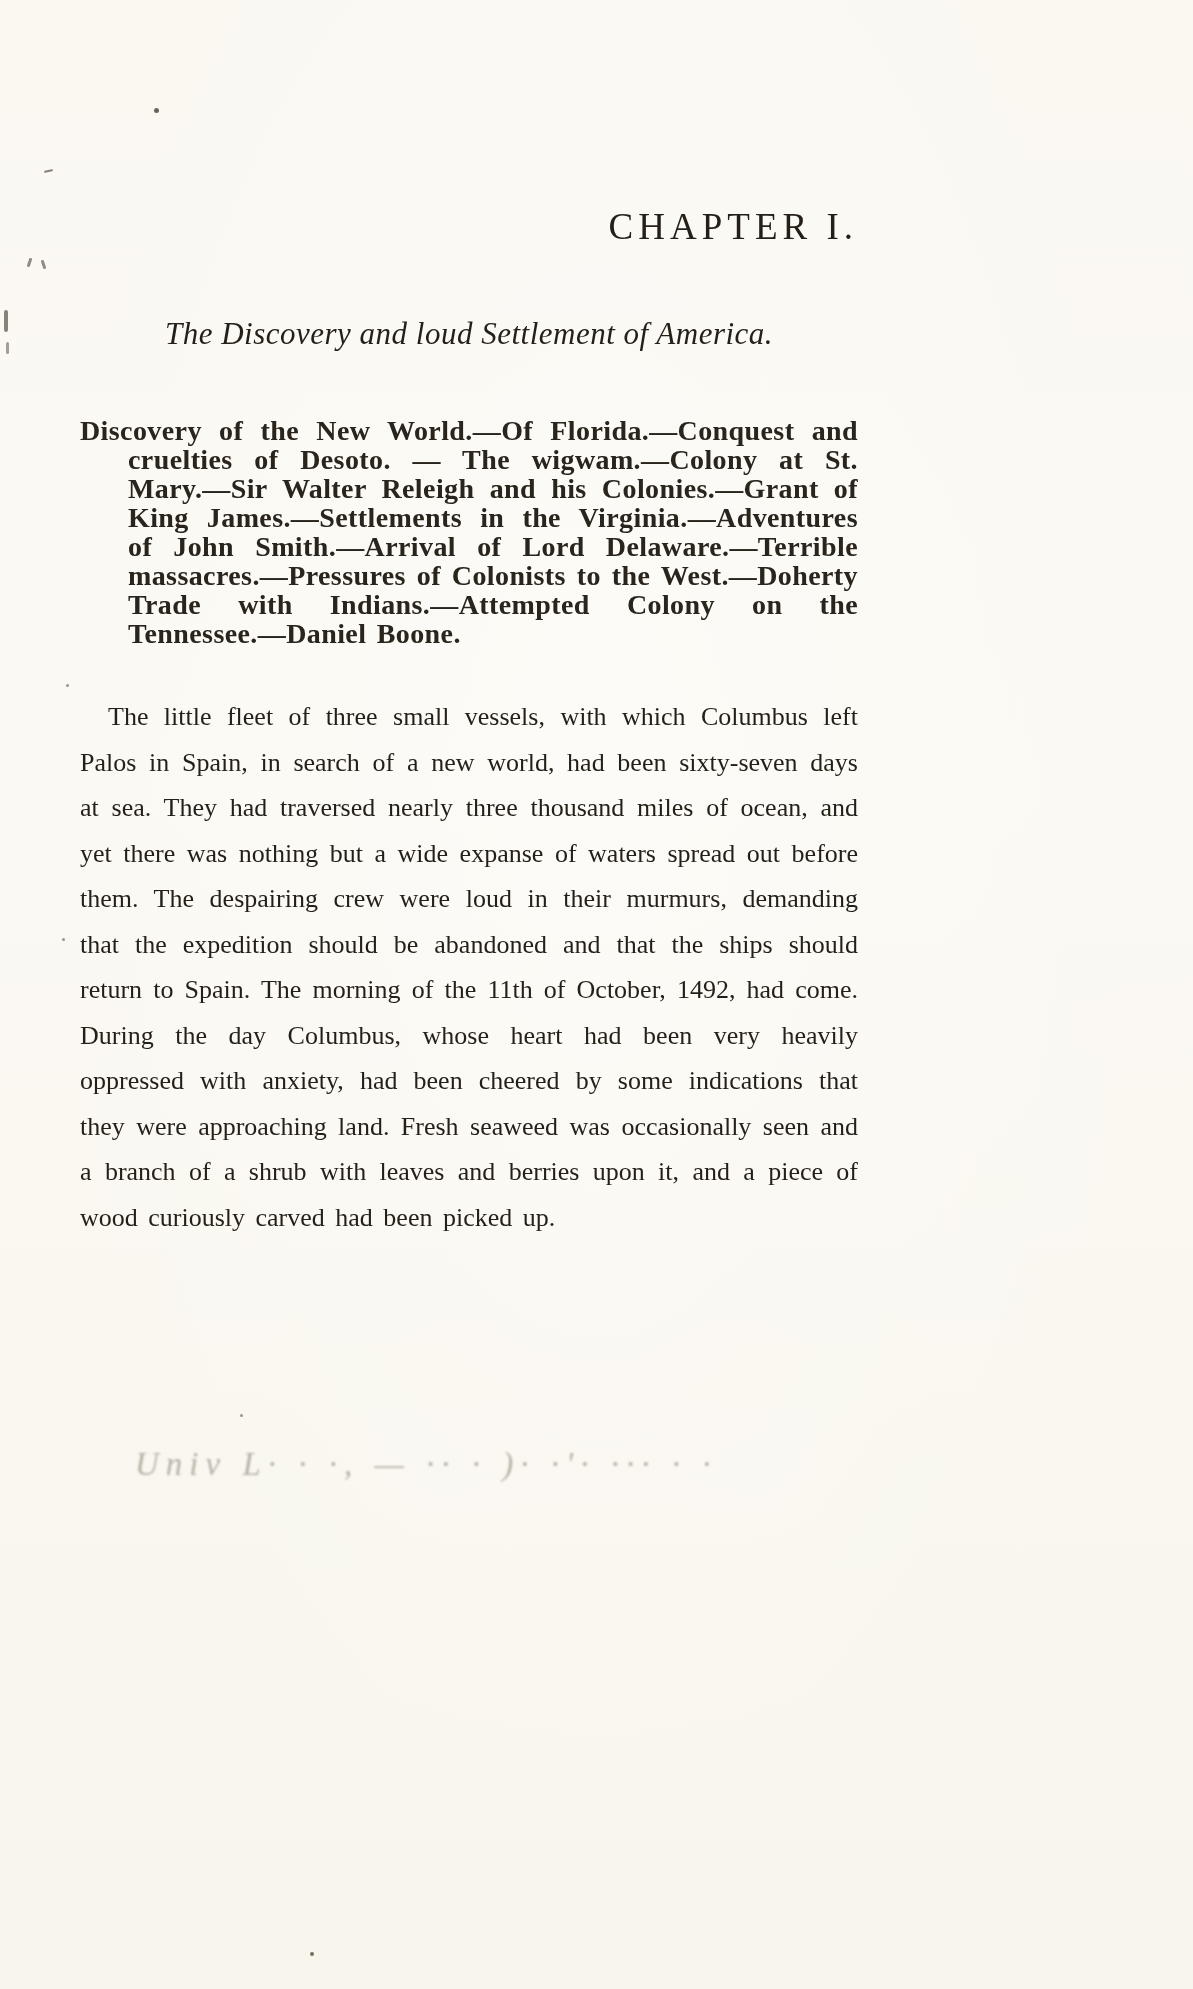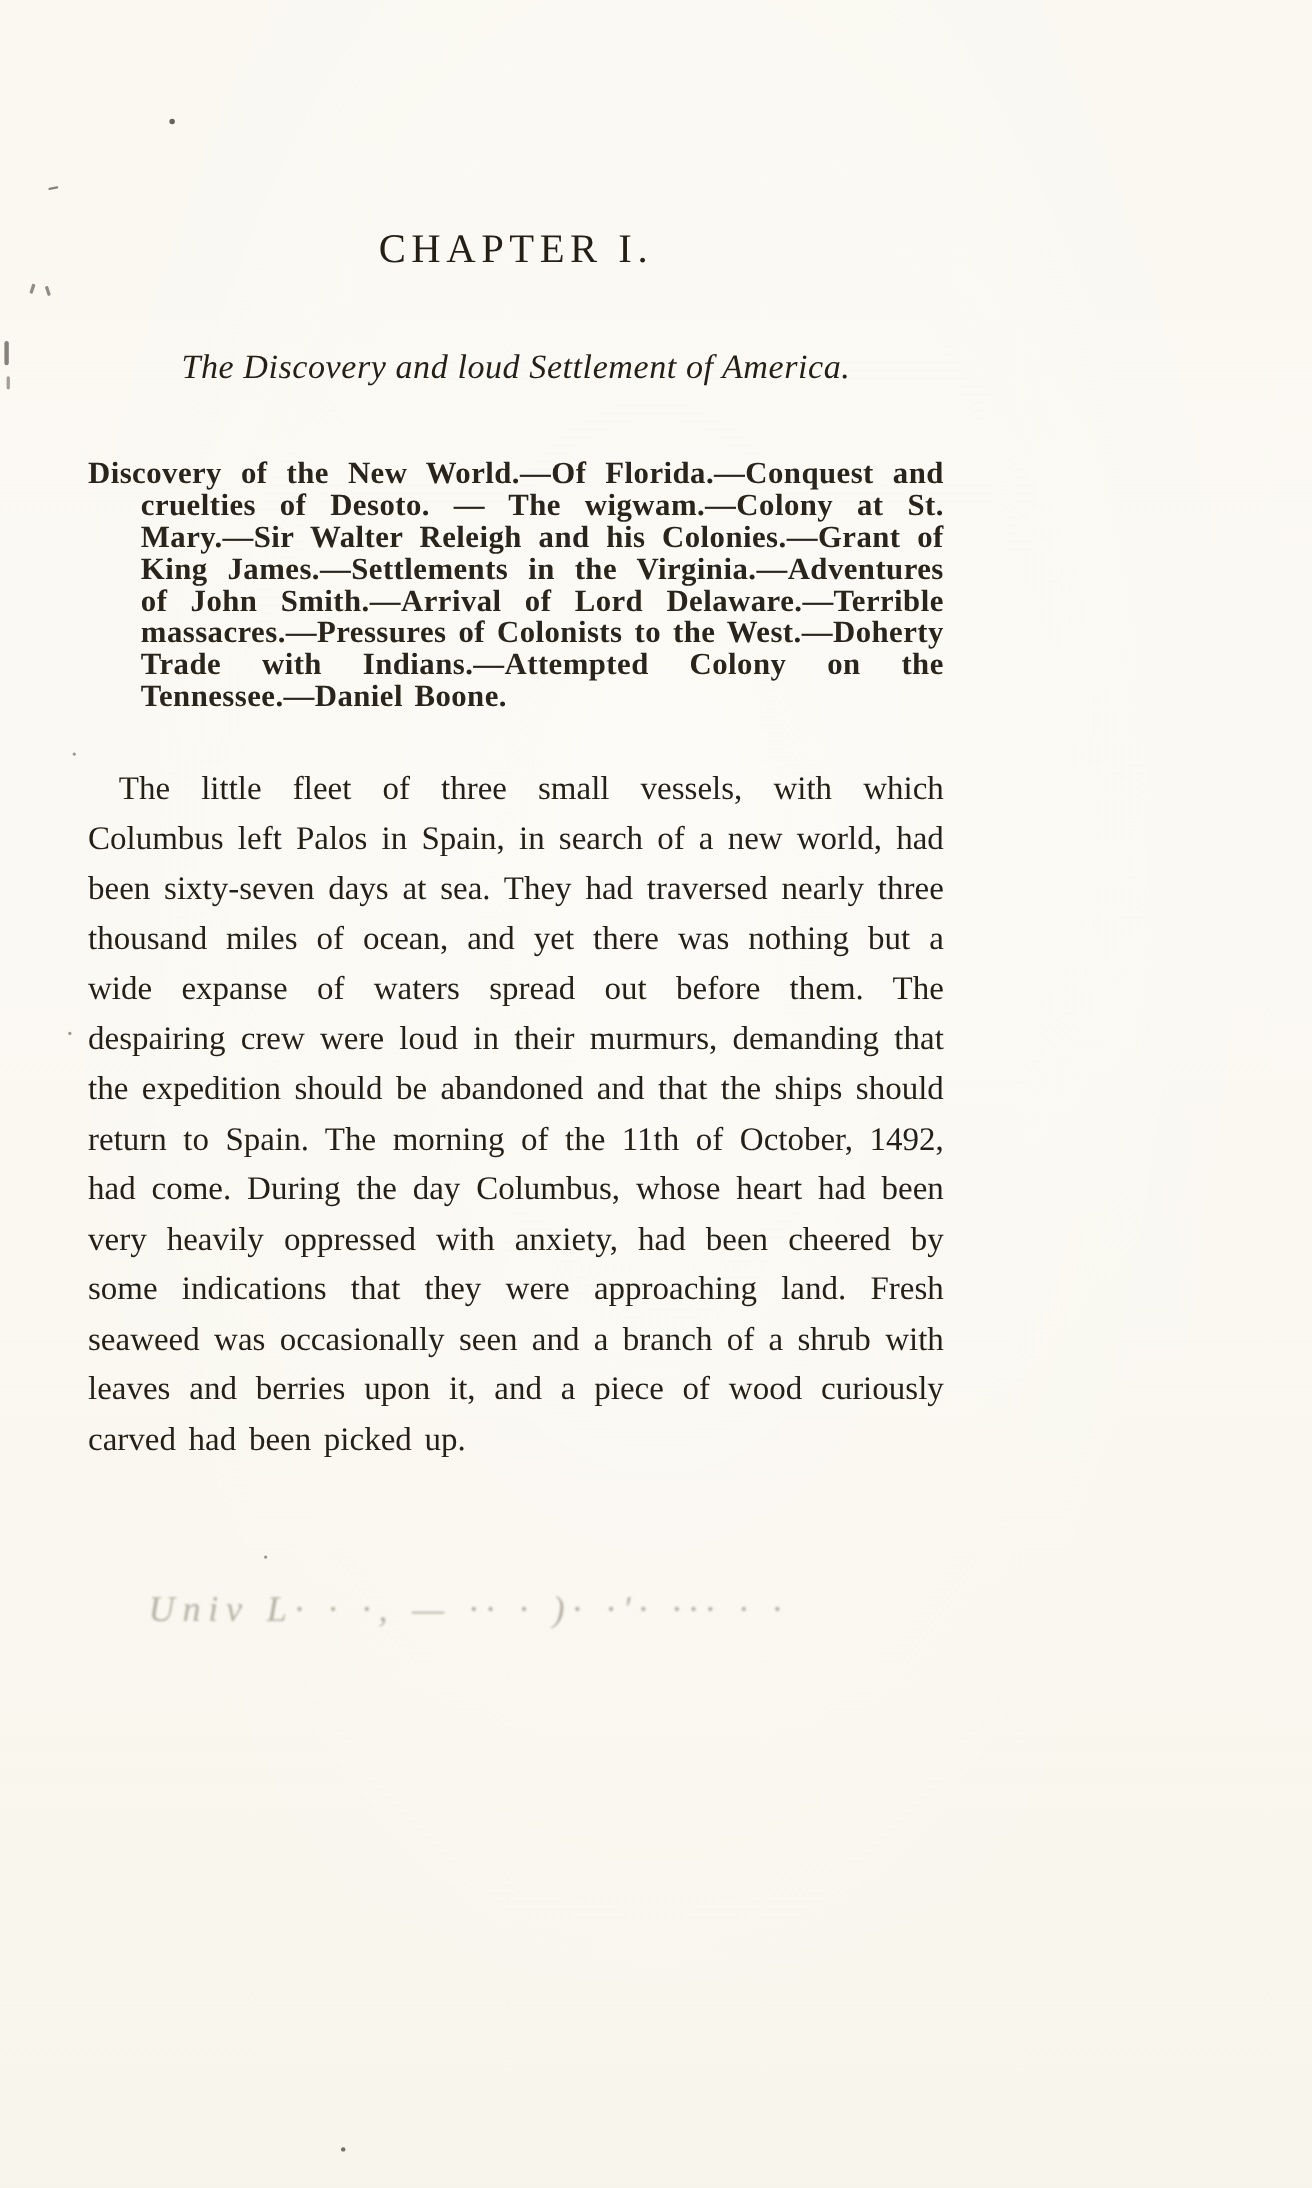--- a/index.html
+++ b/index.html
@@ -21,21 +21,21 @@
     overflow:hidden;
   }
   .content{
     position:absolute;
     left:80px;
     top:0;
     width:778px;
   }
   .chapter-heading{
     margin-top:205px;
-    text-align:center;
+    text-align:right;
     font-size:37px;
     font-weight:400;
     letter-spacing:5px;
     color:var(--ink);
   }
   .chapter-subtitle{
     margin-top:68px;
     text-align:center;
     font-style:italic;
     font-weight:400;
@@ -50,21 +50,21 @@
     font-weight:700;
     letter-spacing:0.4px;
     word-spacing:3px;
     text-align:justify;
     padding-left:48px;
     text-indent:-48px;
     color:#2a251c;
   }
   .body-paragraph{
     margin-top:46px;
-    font-size:30px;
+    font-size:26px;
     line-height:45.5px;
     text-align:justify;
     text-indent:28px;
     word-spacing:4px;
     color:var(--ink);
   }
   .footer-inscription{
     position:absolute;
     left:135px;
     top:1446px;

